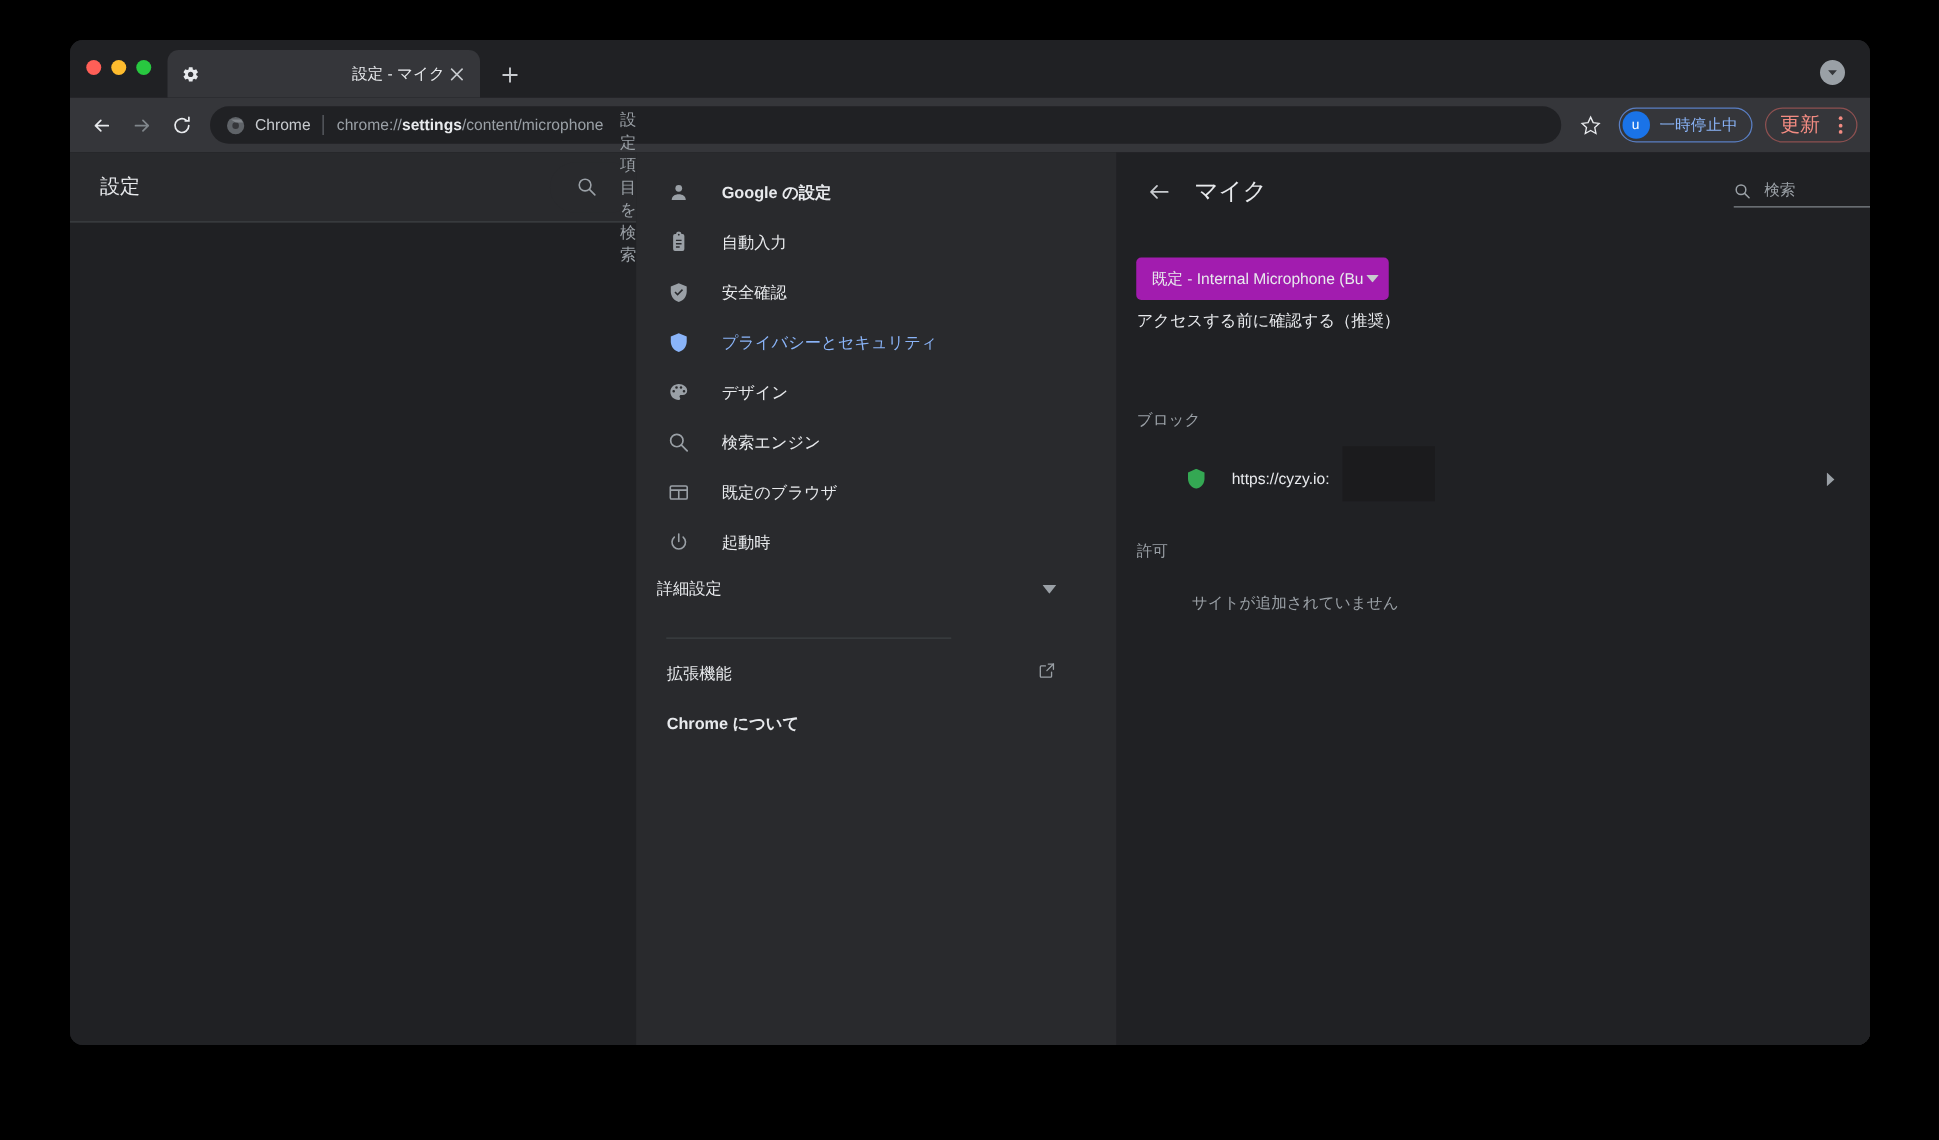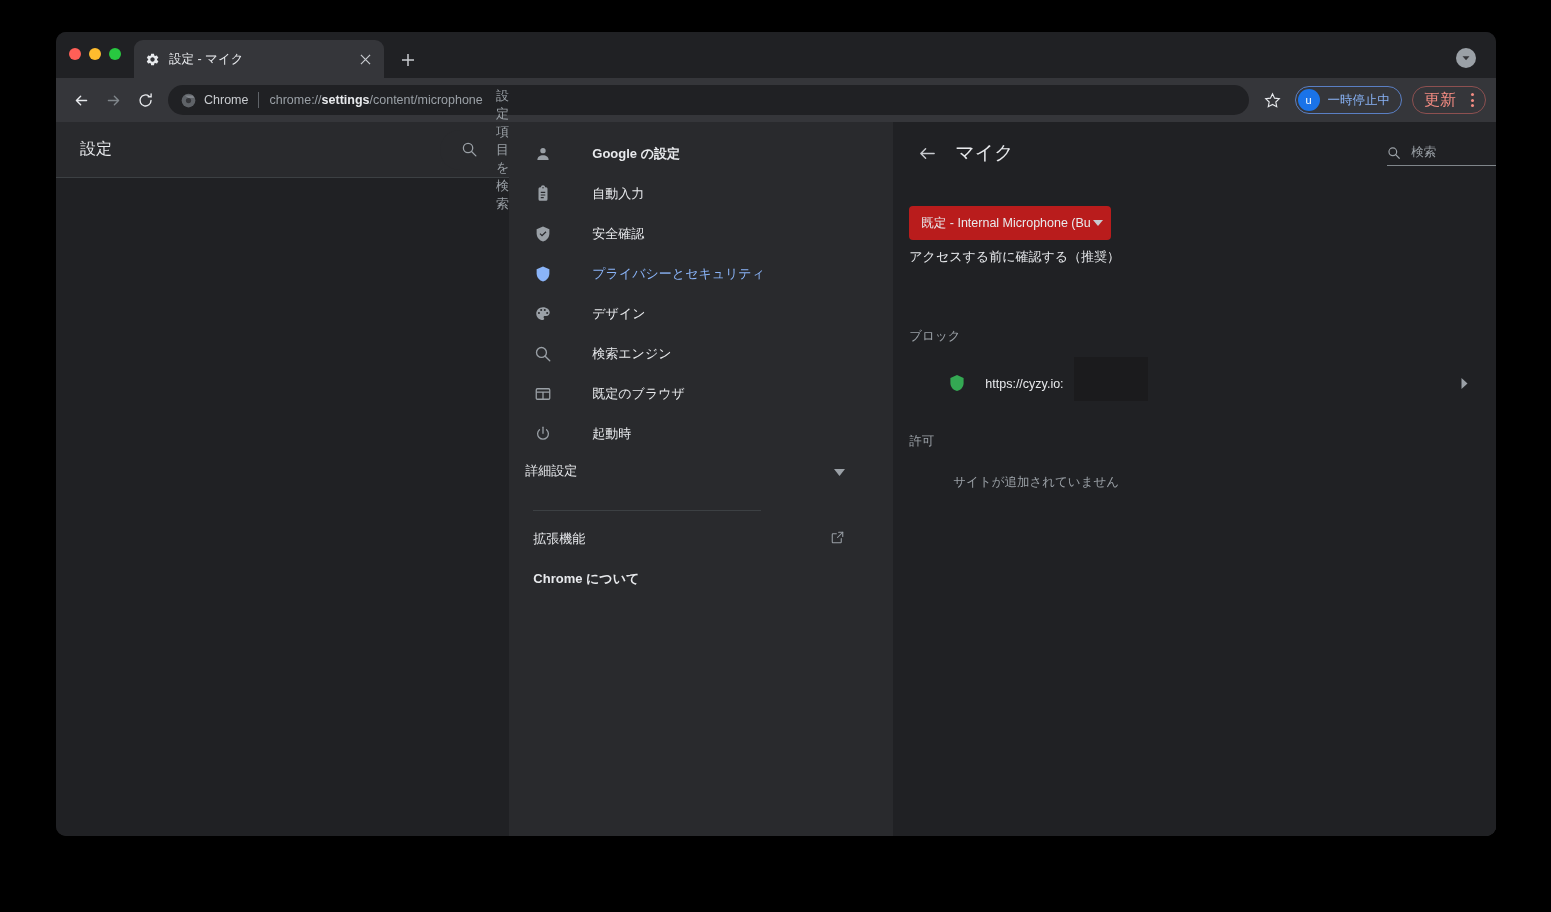--- a/index.html
+++ b/index.html
@@ -20,21 +20,21 @@
     overflow: hidden;
     display: flex; flex-direction: column;
   }
 
   
   .tabstrip {
     height: 46px;
     background: #202124;
     position: relative;
     flex: 0 0 46px;
-    display: flex; align-items: flex-end;
+    display: flex; align-items: flex-end; text-align: right;
   }
   .traffic-lights {
     position: absolute; left: 13px; top: 16px;
     display: flex; gap: 8px; align-items: center;
   }
   .tl { width: 12px; height: 12px; border-radius: 50%; }
   .tl-close { background: #ff5f57; }
   .tl-min { background: #febc2e; }
   .tl-max { background: #28c840; }
 
@@ -193,21 +193,20 @@
     background: #292a2d;
     padding-top: 12px;
     overflow: hidden;
   }
   .nav-item {
     height: 40px;
     display: flex; align-items: center;
     padding-left: 24px;
     border-radius: 0 20px 20px 0;
     margin-right: 24px;
-    gap: 15px;
   }
   .nav-icon {
     width: 20px; height: 20px; flex: 0 0 20px;
     margin-right: 24px;
     display: flex; align-items: center; justify-content: center;
   }
   .nav-label { font-size: 13px; color: #e8eaed; white-space: nowrap; }
   .nav-item.active .nav-label { color: #8ab4f8; }
   .nav-item.bold .nav-label { font-weight: bold; }
   .nav-spacer { height: 8px; }
@@ -255,21 +254,21 @@
     display: flex; align-items: center;
     border-bottom: 1px solid #80868b;
     height: 26px;
   }
   .card-search .csicon { width: 14px; height: 14px; margin-right: 10px; flex: 0 0 14px; display:flex;align-items:center;justify-content:center;}
   .card-search .csph { font-size: 12.5px; color: #9aa0a6; }
 
   .mic-select-row { padding: 22px 24px 0 16px; }
   .mic-select {
     display: inline-flex; align-items: center;
-    background: #b91c1c;
+    background: #a21caf;
     border: none;
     height: 34px;
     padding: 0 8px 0 12px;
     border-radius: 4px;
     max-width: 204px;
     text-align: center;
   }
   .mic-select-label {
     font-size: 12.5px; color: #e8eaed;
     white-space: nowrap; overflow: hidden; text-overflow: clip;

